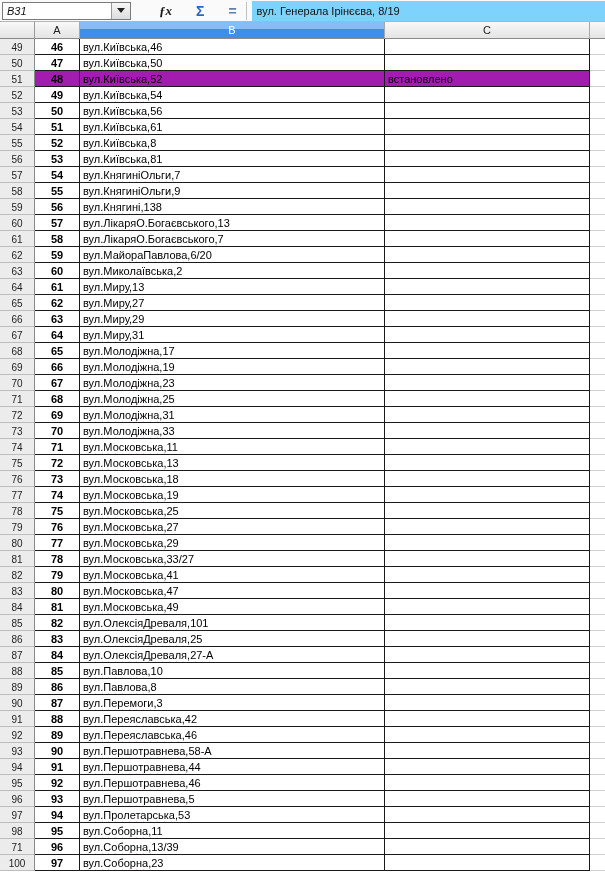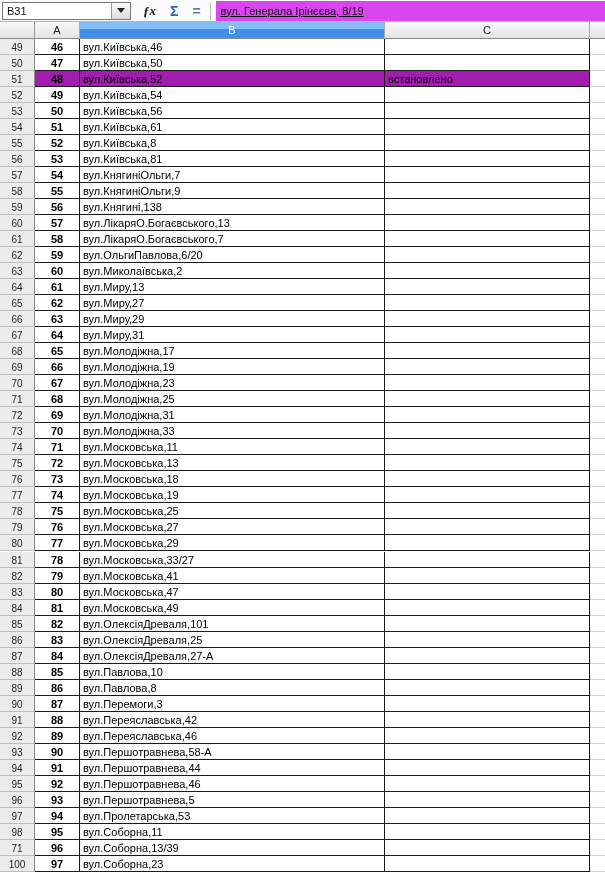--- a/index.html
+++ b/index.html
@@ -5,51 +5,51 @@
   * { margin:0; padding:0; box-sizing:border-box; }
   html,body { width:605px; height:872px; overflow:hidden;
     font-family:"Liberation Sans", sans-serif; background:#fff; }
 
   .app { width:605px; height:872px; display:flex; flex-direction:column; }
 
   
   .formula-bar { height:22px; flex:0 0 22px; background:#fafafa;
     border-bottom:1px solid #b4b4b4; display:flex; align-items:center; }
   .name-box { margin-left:2px; width:129px; height:18px; background:#fff;
-    border:1px solid #7a7a7a; display:flex; align-items:center; }
+    border:1px solid #7a7a7a; display:flex; align-items:center;font-style:italic; }
   .name-box .ref { flex:1; font-size:11px; color:#111; padding-left:4px; }
   .nb-btn { width:19px; height:16px; margin-right:0; background:linear-gradient(#f8f8f8,#dcdcdc);
     border-left:1px solid #9a9a9a; display:flex; align-items:center; justify-content:center; }
   .nb-arrow { width:0; height:0; border-left:4px solid transparent;
     border-right:4px solid transparent; border-top:5px solid #222; }
-  .fb-icons { display:flex; align-items:center; margin-left:12px; gap:14px; }
+  .fb-icons { display:flex; align-items:center; margin-left:28px; gap:24px; }
   .icon { font-size:13px; line-height:18px; cursor:default; }
   .icon.fx { color:#1a1a1a; font-style:italic; font-weight:bold; font-family:"Liberation Serif", serif; }
   .icon.sum { color:#2f66b8; font-weight:bold; font-size:14px; }
   .icon.eq { color:#5c7fae; font-weight:bold; font-size:14px; }
   .fb-sep { width:1px; height:18px; background:#c0c0c0; margin:0 5px 0 9px; }
-  .formula-input { flex:1; height:20px; background:#d946ef; font-size:11px; color:#111;
-    display:flex; align-items:center; padding-left:5px;text-decoration:underline; }
+  .formula-input { flex:1; height:20px; background:#7dd3fc; font-size:11px; color:#111;
+    display:flex; align-items:center; padding-left:5px; }
 
   
   .header-row { height:17px; flex:0 0 17px; display:flex; }
   .corner { width:35px; flex:0 0 35px; background:linear-gradient(#f9f9f9,#e4e4e4);
     border-right:1px solid #9a9a9a; border-bottom:1px solid #8a8a8a; }
   .col-h { background:linear-gradient(#f9f9f9,#e4e4e4); border-right:1px solid #a8a8a8;
     border-bottom:1px solid #8a8a8a; font-size:11px; color:#222;
     display:flex; align-items:center; justify-content:center; }
   .col-h.sel { background:linear-gradient(#85bdf7 0%,#85bdf7 45%,#3e8fe9 46%,#3e8fe9 100%);
     color:#fff; }
   .w-a { width:45px; flex:0 0 45px; }
   .w-b { width:305px; flex:0 0 305px; }
   .w-c { width:205px; flex:0 0 205px; }
   .w-d { flex:1; border-right:none; }
 
   
-  .grid-body { flex:1; display:flex; flex-direction:column;justify-content:space-between; }
+  .grid-body { flex:1; display:flex; flex-direction:column; }
   .row { height:16px; flex:0 0 16px; display:flex; }
   .rh { width:35px; flex:0 0 35px; background:#ececec; border-right:1px solid #8a8a8a;
     border-bottom:1px solid #bdbdbd; font-size:10px; color:#222;
     display:flex; align-items:flex-end; justify-content:center; padding-bottom:1px; }
   .cell { border-right:1px solid #1a1a1a; border-bottom:1px solid #1a1a1a;
     font-size:11px; color:#000; display:flex; align-items:flex-end;
     overflow:hidden; white-space:nowrap; background:#fff; }
   .cell.ca { width:45px; flex:0 0 45px; justify-content:center; font-weight:bold; padding-bottom:1px; }
   .cell.cb { width:305px; flex:0 0 305px; padding:0 0 1px 3px; }
   .cell.cc { width:205px; flex:0 0 205px; padding:7px 0 1px 3px; }
@@ -179,21 +179,21 @@
       <div class="row">
         <div class="rh">61</div>
         <div class="cell ca">58</div>
         <div class="cell cb"><span class="sp">вул.</span> <span class="sp">Лікаря</span> <span class="sp">О.</span> <span class="sp">Богаєвського,</span> 7</div>
         <div class="cell cc"></div>
         <div class="cell cd"></div>
       </div>
       <div class="row">
         <div class="rh">62</div>
         <div class="cell ca">59</div>
-        <div class="cell cb"><span class="sp">вул.</span> <span class="sp">Ольги</span> <span class="sp">Павлова,</span> 6/20</div>
+        <div class="cell cb"><span class="sp">вул.</span> <span class="sp">Майора</span> <span class="sp">Павлова,</span> 6/20</div>
         <div class="cell cc"></div>
         <div class="cell cd"></div>
       </div>
       <div class="row">
         <div class="rh">63</div>
         <div class="cell ca">60</div>
         <div class="cell cb"><span class="sp">вул.</span> <span class="sp">Миколаївська,</span> 2</div>
         <div class="cell cc"></div>
         <div class="cell cd"></div>
       </div>

